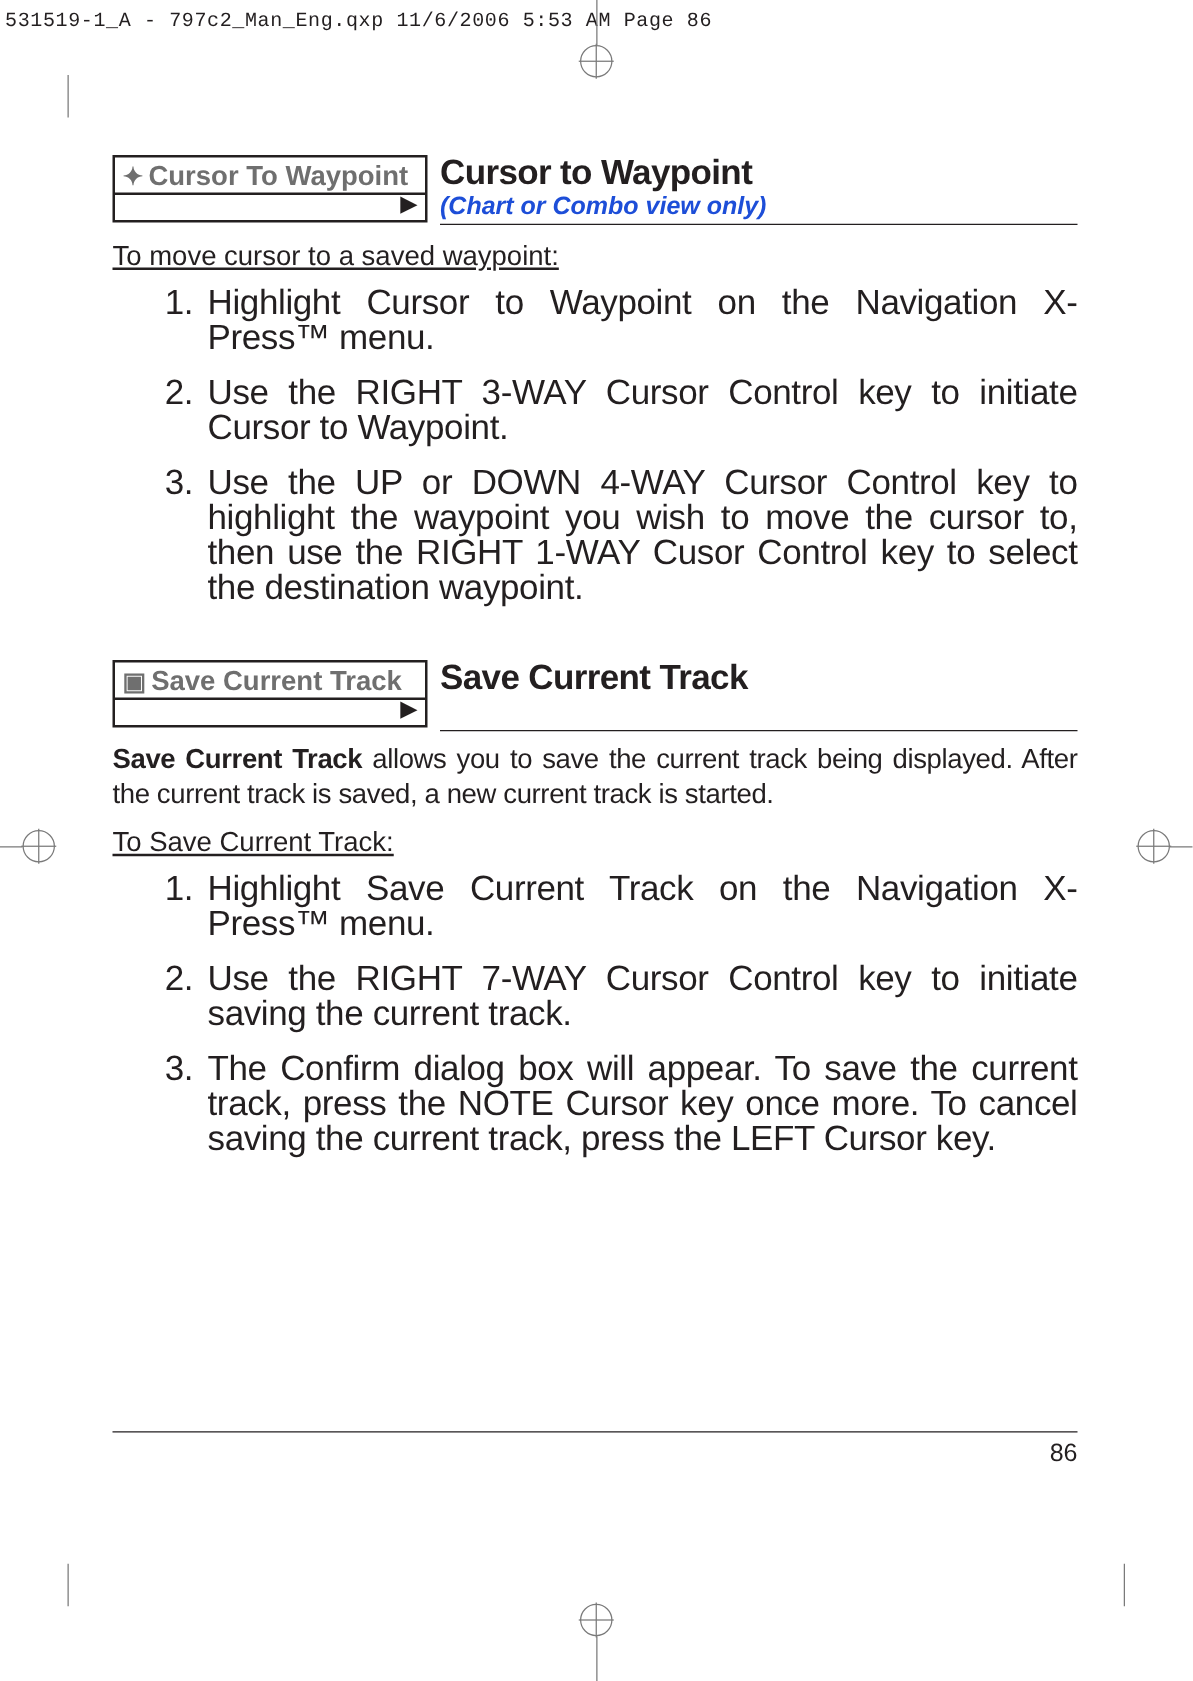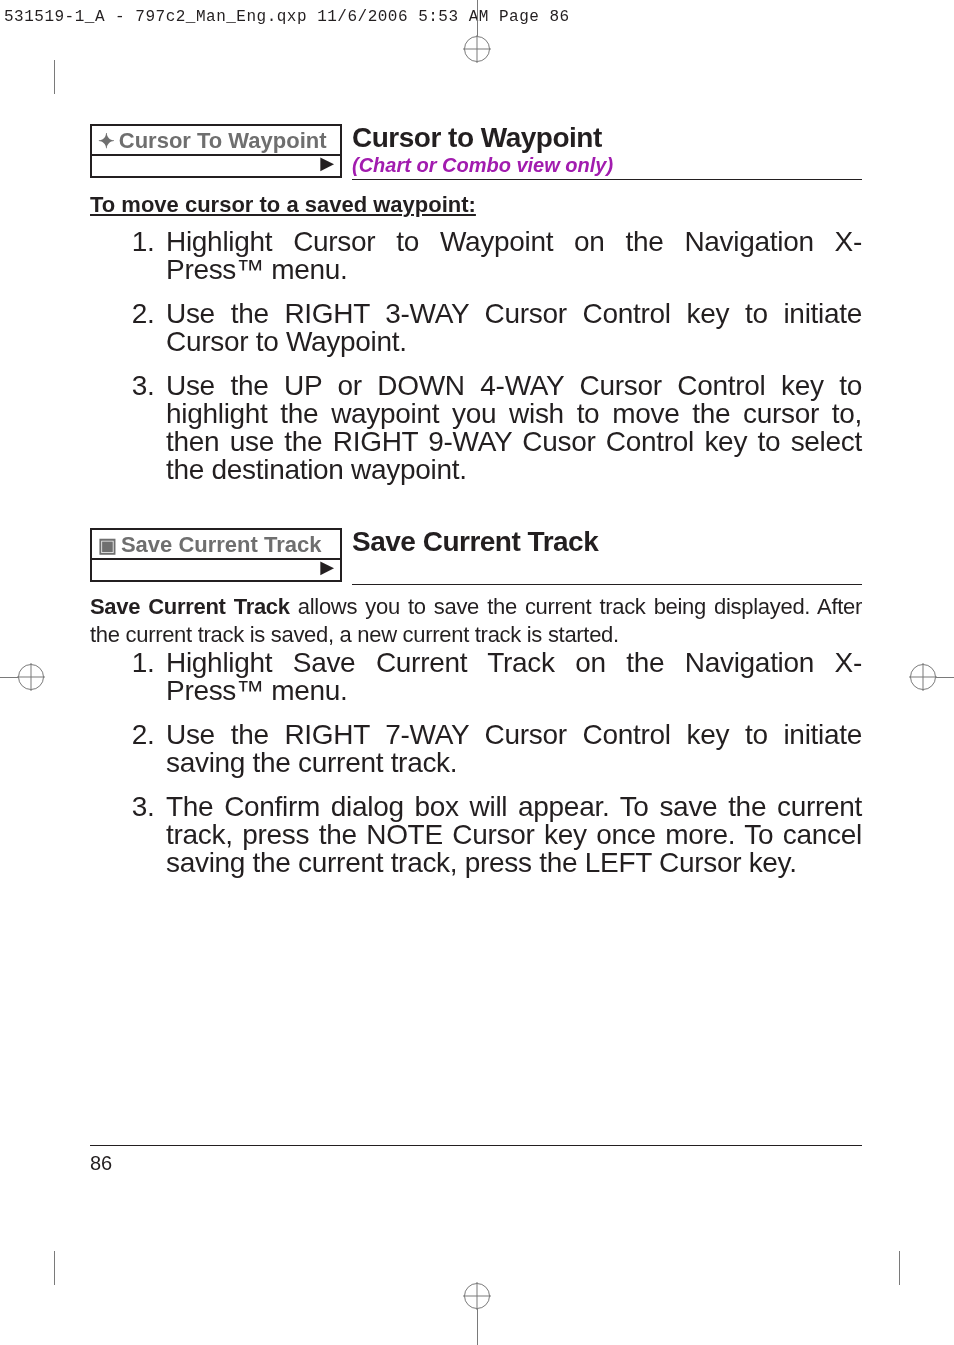--- a/index.html
+++ b/index.html
@@ -128,21 +128,21 @@
     font-size: 28px;
     line-height: 28px;
     margin: 0;
     letter-spacing: -0.5px;
   }
   .feature-subtitle {
     font-family: Arial, sans-serif;
     font-style: italic;
     font-weight: bold;
     font-size: 20px;
-    color: #a21caf;
+    color: #1d4ed8;
     margin-top: 2px;
   }
   .title-rule {
     border: none;
     border-top: 1px solid #231f20;
     margin: 2px 0 0 0;
   }
   .body-text {
     font-family: "Helvetica Neue", Arial, sans-serif;
     font-size: 22px;
@@ -161,21 +161,20 @@
   }
   .note strong {
     font-weight: bold;
   }
   .howto-head {
     font-family: "Helvetica Neue", Arial, sans-serif;
     font-size: 22px;
     text-decoration: underline;
     margin: 12px 0 10px 0;
     font-stretch: condensed;
-    font-weight: bold;
   }
   ol.steps {
     margin: 0;
     padding: 0 0 0 72px;
     list-style: decimal;
   }
   ol.steps li {
     font-family: "Helvetica Neue", Arial, sans-serif;
     font-size: 28px;
     line-height: 28px;
@@ -186,21 +185,21 @@
     letter-spacing: -0.3px;
   }
   .section-gap {
     height: 28px;
   }
   .page-footer {
     position: absolute;
     left: 90px;
     width: 772px;
     bottom: 170px;
-    text-align: left;
+    text-align: right;
   }
   .page-footer-rule {
     border: none;
     border-top: 1px solid #231f20;
     margin: 0;
   }
   .page-num {
     font-size: 20px;
     margin-top: 6px;
   }
@@ -348,21 +347,21 @@
     </div>
   </div>
 
 
 
   <div class="howto-head">To move cursor to a saved waypoint:</div>
 
   <ol class="steps">
       <li>Highlight Cursor to Waypoint on the Navigation X-Press™ menu.</li>
       <li>Use the RIGHT 3-WAY Cursor Control key to initiate Cursor to Waypoint.</li>
-      <li>Use the UP or DOWN 4-WAY Cursor Control key to highlight the waypoint you wish to move the cursor to, then use the RIGHT 9-WAY Cusor Control key to select the destination waypoint.</li>
+      <li>Use the UP or DOWN 4-WAY Cursor Control key to highlight the waypoint you wish to move the cursor to, then use the RIGHT 1-WAY Cusor Control key to select the destination waypoint.</li>
     </ol>
 
   <div class="section-gap"></div>
 
   <div class="feature-header">
     <div class="ui-box">
       <div class="ui-box-top">
         <span class="ui-icon">▣</span>
         <span>Save Current Track</span>
       </div>
@@ -370,20 +369,21 @@
       <div class="ui-box-bottom">▶</div>
     </div>
     <div class="title-block">
       <div class="feature-title">Save Current Track</div>
       <hr class="title-rule" style="margin-top:28px;">
     </div>
   </div>
 
   <p class="body-text"><strong>Save Current Track</strong> allows you to save the current track being displayed. After the current track is saved, a new current track is started.</p>
 
+  <div class="howto-head">To Save Current Track:</div>
 
   <ol class="steps">
       <li>Highlight Save Current Track on the Navigation X-Press™ menu.</li>
       <li>Use the RIGHT 7-WAY Cursor Control key to initiate saving the current track.</li>
       <li>The Confirm dialog box will appear. To save the current track, press the NOTE Cursor key once more. To cancel saving the current track, press the LEFT Cursor key.</li>
     </ol>
 
 </div>
 
 <div class="page-footer">

